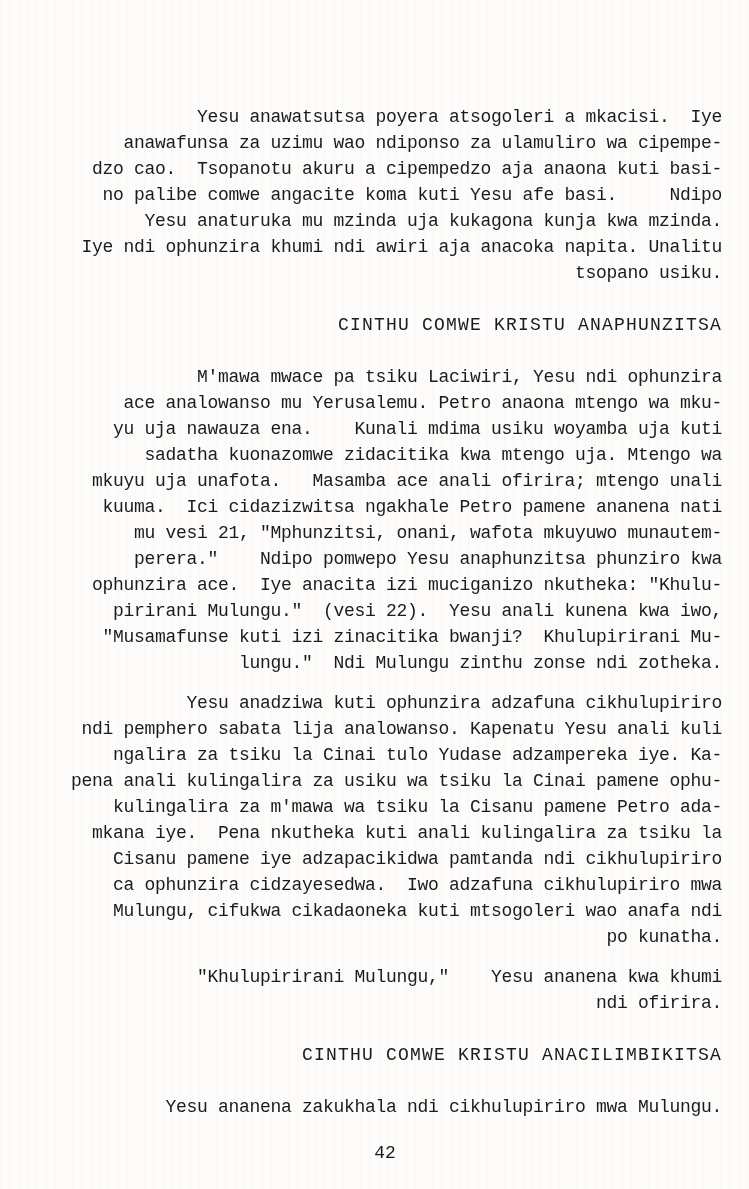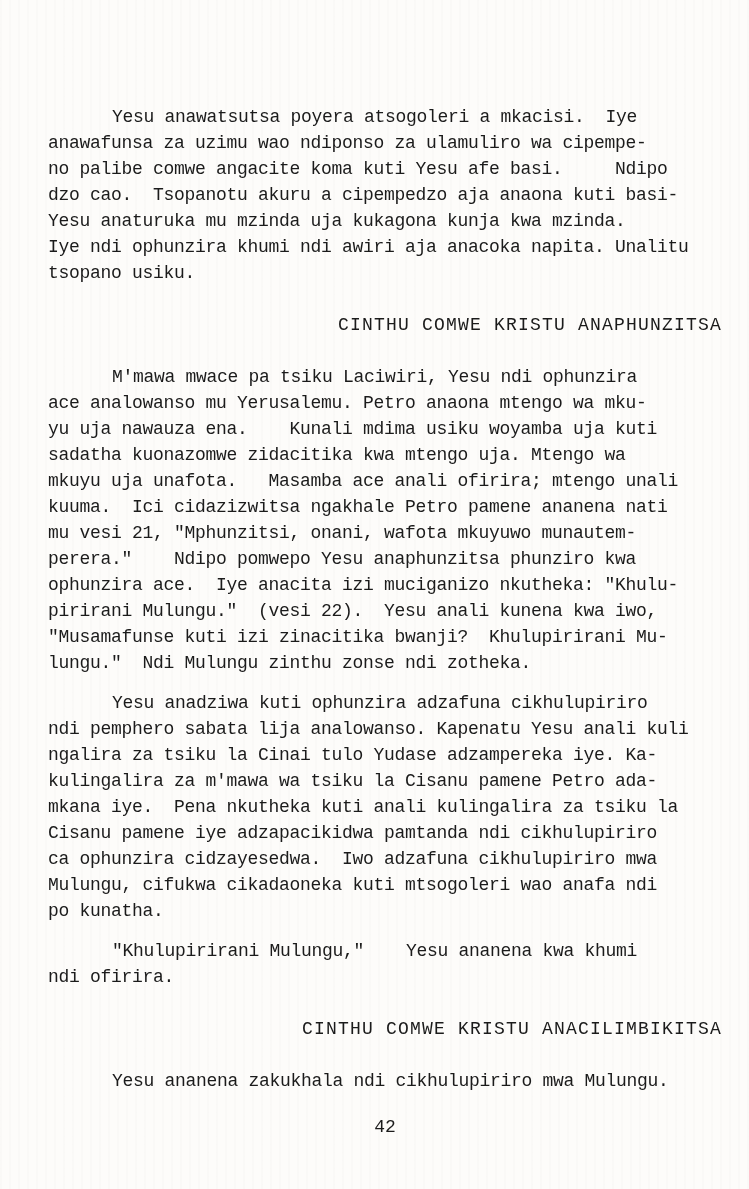--- a/index.html
+++ b/index.html
@@ -30,20 +30,21 @@
     top: 104px;
     width: 674px;
     display: flex;
     flex-direction: column;
     gap: 14px;
   }
   .para { display: block; }
   .line {
     white-space: pre;
     letter-spacing: -0.3px;
+    text-align: right;
   }
   .line.indent { padding-left: 64px; }
   .heading {
     text-align: right;
     letter-spacing: 1.2px;
     margin: 12px 0;
     white-space: pre;
   }
   .page-number {
     text-align: center;
@@ -52,22 +53,22 @@
 </style>
 </head>
 <body>
 
 <div class="page">
   <div class="content">
 
   <div class="para">
         <div class="line indent">Yesu anawatsutsa poyera atsogoleri a mkacisi.  Iye</div>
         <div class="line">anawafunsa za uzimu wao ndiponso za ulamuliro wa cipempe-</div>
+        <div class="line">dzo cao.  Tsopanotu akuru a cipempedzo aja anaona kuti basi-</div>
         <div class="line">no palibe comwe angacite koma kuti Yesu afe basi.     Ndipo</div>
-        <div class="line">dzo cao.  Tsopanotu akuru a cipempedzo aja anaona kuti basi-</div>
         <div class="line">Yesu anaturuka mu mzinda uja kukagona kunja kwa mzinda.</div>
         <div class="line">Iye ndi ophunzira khumi ndi awiri aja anacoka napita. Unalitu</div>
         <div class="line">tsopano usiku.</div>
       </div>
       <div class="heading">CINTHU COMWE KRISTU ANAPHUNZITSA</div>
       <div class="para">
         <div class="line indent">M'mawa mwace pa tsiku Laciwiri, Yesu ndi ophunzira</div>
         <div class="line">ace analowanso mu Yerusalemu. Petro anaona mtengo wa mku-</div>
         <div class="line">yu uja nawauza ena.    Kunali mdima usiku woyamba uja kuti</div>
         <div class="line">sadatha kuonazomwe zidacitika kwa mtengo uja. Mtengo wa</div>
@@ -77,20 +78,21 @@
         <div class="line">perera."    Ndipo pomwepo Yesu anaphunzitsa phunziro kwa</div>
         <div class="line">ophunzira ace.  Iye anacita izi muciganizo nkutheka: "Khulu-</div>
         <div class="line">pirirani Mulungu."  (vesi 22).  Yesu anali kunena kwa iwo,</div>
         <div class="line">"Musamafunse kuti izi zinacitika bwanji?  Khulupirirani Mu-</div>
         <div class="line">lungu."  Ndi Mulungu zinthu zonse ndi zotheka.</div>
       </div>
       <div class="para">
         <div class="line indent">Yesu anadziwa kuti ophunzira adzafuna cikhulupiriro</div>
         <div class="line">ndi pemphero sabata lija analowanso. Kapenatu Yesu anali kuli</div>
         <div class="line">ngalira za tsiku la Cinai tulo Yudase adzampereka iye. Ka-</div>
+        <div class="line">pena anali kulingalira za usiku wa tsiku la Cinai pamene ophu-</div>
         <div class="line">kulingalira za m'mawa wa tsiku la Cisanu pamene Petro ada-</div>
         <div class="line">mkana iye.  Pena nkutheka kuti anali kulingalira za tsiku la</div>
         <div class="line">Cisanu pamene iye adzapacikidwa pamtanda ndi cikhulupiriro</div>
         <div class="line">ca ophunzira cidzayesedwa.  Iwo adzafuna cikhulupiriro mwa</div>
         <div class="line">Mulungu, cifukwa cikadaoneka kuti mtsogoleri wao anafa ndi</div>
         <div class="line">po kunatha.</div>
       </div>
       <div class="para">
         <div class="line indent">"Khulupirirani Mulungu,"    Yesu ananena kwa khumi</div>
         <div class="line">ndi ofirira.</div>

